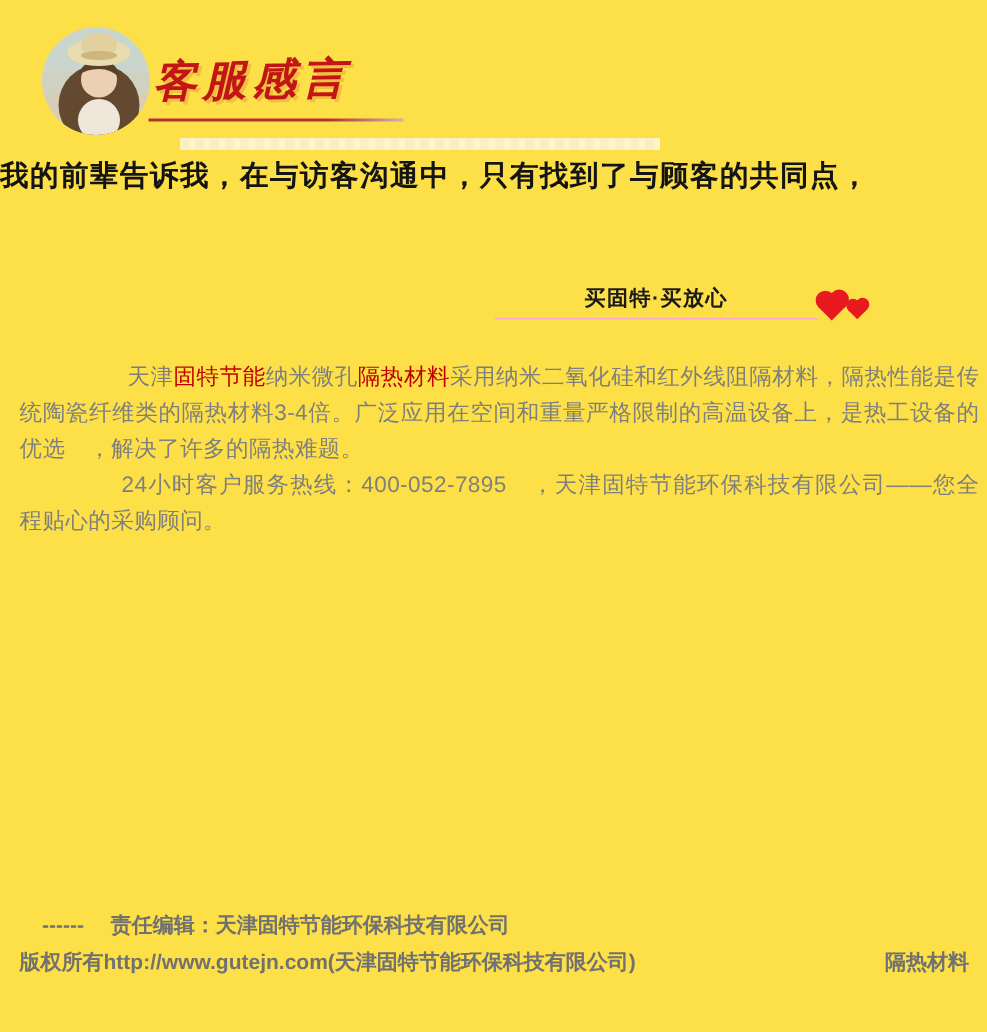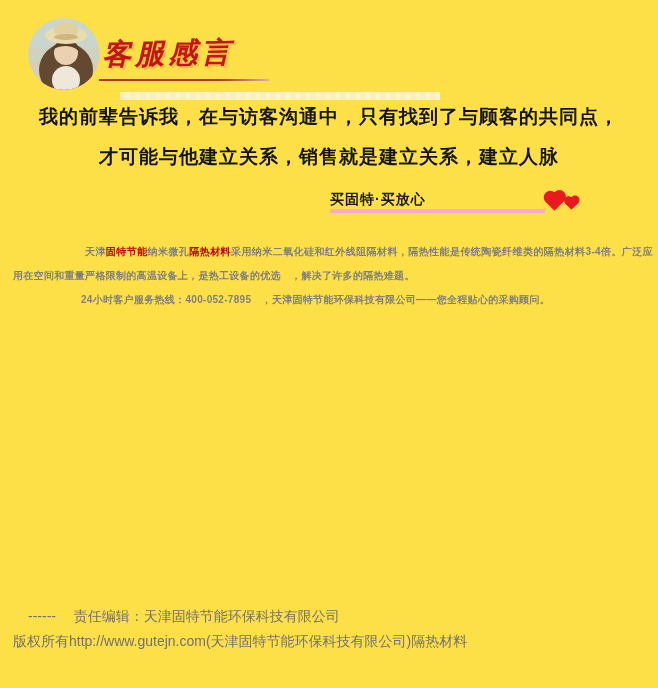--- a/index.html
+++ b/index.html
@@ -31,31 +31,31 @@
     background:linear-gradient(to right, var(--underline_red,#b23030) 70%, #d8b0b0);
   }
   .watermark-strip {
     position:absolute; left:120px; top:92px; width:320px; height:8px;
     background:repeating-linear-gradient(to right,#faf4f4 0 6px,#ffffff 6px 10px);
     opacity:.7;
   }
 
   
   .intro-line {
-    position:absolute; left:0; width:100%; text-align:center;
+    position:absolute; left:0; width:100%; 
     font-size:19px; font-weight:bold; letter-spacing:1px;
     color:var(--intro_black,#141414); white-space:nowrap;
   }
   .intro-line.l1 { top:104px; }
   .intro-line.l2 { top:144px; }
 
   
   .slogan {
     position:absolute; left:330px; top:190px; width:215px; height:23px;
-    border-bottom:4px solid #f9a8d4; 
+    border-bottom:1px solid #f9a8d4; text-align:center;
   }
   .slogan-text {
     font-size:14px; font-weight:bold; letter-spacing:1px;
     color:#1a1a1a; white-space:nowrap;
   }
   .hearts { position:absolute; right:-40px; bottom:-6px; width:42px; height:28px; }
   .heart {
     display:block; position:absolute; background:var(--heart_red,#e8191f);
     transform:rotate(-45deg);
   }
@@ -64,38 +64,38 @@
     border-radius:50%; background:inherit;
   }
   .heart::before { top:-50%; left:0; }
   .heart::after  { left:50%; top:0; }
   .heart.big   { left:5px;  top:8px;  width:13px; height:13px; }
   .heart.small { left:24px; top:12px; width:9px;  height:9px;  }
 
   
   .article {
     position:absolute; left:13px; top:240px; width:640px;
-    font-size:10px; font-weight:bold; line-height:24px;
+    font-size:15px; font-weight:normal; line-height:24px;
     color:var(--body_gray,#7f7f7f); letter-spacing:0.3px;
     text-align:justify;
   }
   .article p { white-space:pre-wrap; }
   .article .p1 { text-indent:72px; }
   .article .p2 { text-indent:88px; margin-top:24px; }
   .article .p3 { text-indent:68px; }
   .red-em { color:var(--text_red,#bf0000); }
 
   
   .footer {
     position:absolute; left:13px; top:604px; width:633px;
-    font-size:14px; font-weight:normal; line-height:25px;
+    font-size:14px; font-weight:bold; line-height:25px;
     color:var(--footer_gray,#717171);
   }
   .footer .editor-line { padding-left:15px; white-space:pre-wrap; }
-  .footer .copyright-line { display:flex; justify-content:flex-start; }
+  .footer .copyright-line { display:flex; justify-content:space-between;gap:15px; }
   .footer .copyright-line .left  { white-space:pre-wrap; }
   .footer .copyright-line .right { white-space:nowrap; }
 </style>
 </head>
 <body>
 
 <div class="page">
 
   <div class="avatar">
     <svg width="72" height="72" viewBox="0 0 72 72" xmlns="http://www.w3.org/2000/svg">
@@ -117,21 +117,20 @@
         <ellipse cx="38" cy="19" rx="12" ry="3" fill="#cdb77f"></ellipse>
       </g>
     </svg>
   </div>
 
   <div class="callig-title">客服感言</div>
   <div class="title-underline"></div>
   <div class="watermark-strip"></div>
 
   <div class="intro-line l1">我的前辈告诉我，在与访客沟通中，只有找到了与顾客的共同点，</div>
-  <div class="intro-line l2">才可能与他建立关系，销售就是建立关系，建立人脉</div>
 
   <div class="slogan">
     <span class="slogan-text">买固特·买放心</span>
     <span class="hearts">
       <i class="heart big"></i>
       <i class="heart small"></i>
     </span>
   </div>
 
   <div class="article">

